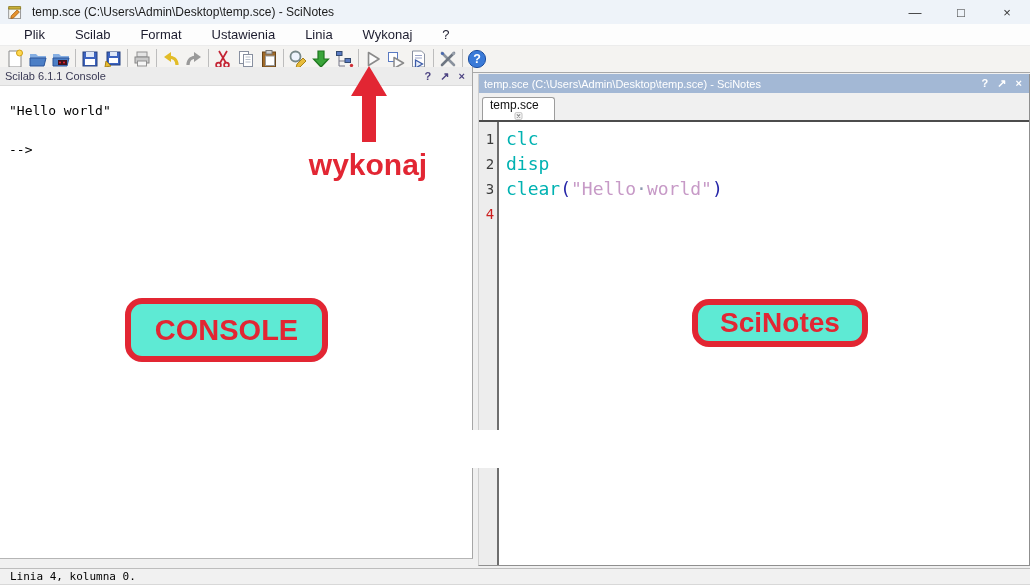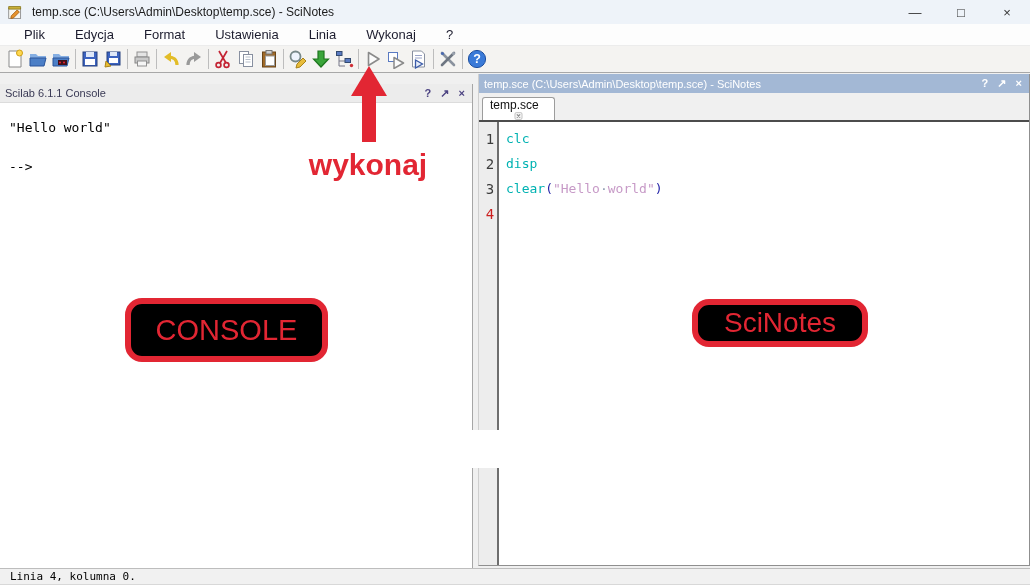--- a/index.html
+++ b/index.html
@@ -23,21 +23,21 @@
 
   
   .toolbar { position:absolute; left:0; top:46px; width:1030px; height:27px;
     background:#f4f3f1; border-bottom:1px solid #a8a8a8; display:flex; align-items:center;
     padding-left:3px; }
   .tbtn { width:21px; height:22px; margin:0 1px; display:flex; align-items:center;
     justify-content:center; }
   .tsep { width:1px; height:20px; background:#bdbdbd; margin:0 2.5px; }
 
   
-  .console-panel { position:absolute; left:0; top:84px; width:473px; height:492px;
+  .console-panel { position:absolute; left:0; top:67px; width:473px; height:492px;
     background:#ffffff; border-right:1px solid #a6a6a6; border-bottom:1px solid #b5b5b5; }
   .editor-panel { position:absolute; left:478px; top:74px; width:552px; height:492px;
     background:#f0f0f0; border-left:1px solid #cfcfcf; border-right:1px solid #8f8f8f;
     border-bottom:1px solid #8f8f8f; display:flex; flex-direction:column; }
 
   .panel-header { height:19px; display:flex; align-items:center; font-size:11px; }
   .panel-header.gray { background:#ececec; color:#3a3a55; border-bottom:1px solid #dcdcdc; }
   .panel-header.blue { background:#a3b8d5; color:#ffffff; }
   .panel-header .ph-title { margin-left:5px; white-space:pre; overflow:hidden; }
   .ph-buttons { margin-left:auto; display:flex; gap:9px; padding-right:7px;
@@ -59,21 +59,21 @@
 
   .editor-area { position:relative; flex:1; background:#ffffff;
     border-top:2px solid #4c4c4c; overflow:hidden; }
   .gutter-bg { position:absolute; left:0; top:0; bottom:0; width:20px; background:#ededed;
     border-right:2px solid #6e6e6e; }
   .code-rows { position:relative; padding-top:4px; }
   .code-row { display:flex; height:25px; align-items:center; }
   .ln { width:22px; flex:0 0 auto; text-align:center;
     font-family:"DejaVu Sans Mono", monospace; font-size:14px; color:#3d3d3d; }
   .ln.current { color:#cc1f1f; }
-  .code { padding-left:5px; font-family:"DejaVu Sans Mono", monospace; font-size:13px;
+  .code { padding-left:5px; font-family:"DejaVu Sans Mono", monospace; font-size:18px;
     white-space:pre;text-align:right; }
   .tok-cmd { color:#00b2b2; }
   .tok-par { color:#2626a8; }
   .tok-str { color:#c79ac7; }
   .tok-ws  { color:#8e9ab0; }
 
   
   .statusbar { position:absolute; left:0; top:568px; width:1030px; height:17px;
     background:#f1f1f1; border-top:1px solid #bdbdbd; border-bottom:1px solid #d8d8d8;
     display:flex; align-items:center; }
@@ -82,23 +82,23 @@
 
   
   .whiteout { position:absolute; left:430px; top:430px; width:141px; height:38px;
     background:#ffffff; }
   .arrow-wrap { position:absolute; left:351px; top:66px; width:36px; }
   .arrow-head { width:0; height:0; border-left:18px solid transparent;
     border-right:18px solid transparent; border-bottom:30px solid #e22633; }
   .arrow-shaft { width:14px; height:46px; background:#e22633; margin:0 auto; }
   .arrow-label { position:absolute; left:288px; top:148px; width:160px; text-align:center;
     font-size:30px; font-weight:bold; color:#e22633; }
-  .note-box { position:absolute; background:#000000; border:6px solid #e22633;
+  .note-box { position:absolute; background:#5eead4; border:6px solid #e22633;
     border-radius:17px; display:flex; align-items:center; justify-content:center;
-    font-weight:normal; color:#e22633; }
+    font-weight:bold; color:#e22633; }
   .note-console { left:125px; top:298px; width:203px; height:64px; font-size:29px; }
   .note-scinotes { left:692px; top:299px; width:176px; height:48px; font-size:28px; }
 </style>
 </head>
 <body>
 
 <div class="window">
 
   <div class="titlebar">
     <svg class="app-icon" viewBox="0 0 20 20">
@@ -109,21 +109,21 @@
     <span class="title-text">temp.sce (C:\Users\Admin\Desktop\temp.sce) - SciNotes</span>
     <div class="win-controls">
       <span class="win-btn">—</span>
       <span class="win-btn">□</span>
       <span class="win-btn">×</span>
     </div>
   </div>
 
   <div class="menubar">
     <span class="menu-item">Plik</span>
-    <span class="menu-item">Edycja</span>
+    <span class="menu-item">Scilab</span>
     <span class="menu-item">Format</span>
     <span class="menu-item">Ustawienia</span>
     <span class="menu-item">Linia</span>
     <span class="menu-item">Wykonaj</span>
     <span class="menu-item">?</span>
   </div>
 
   <div class="toolbar">
     <span class="tbtn">
         <svg width="20" height="20" viewBox="0 0 20 20">

